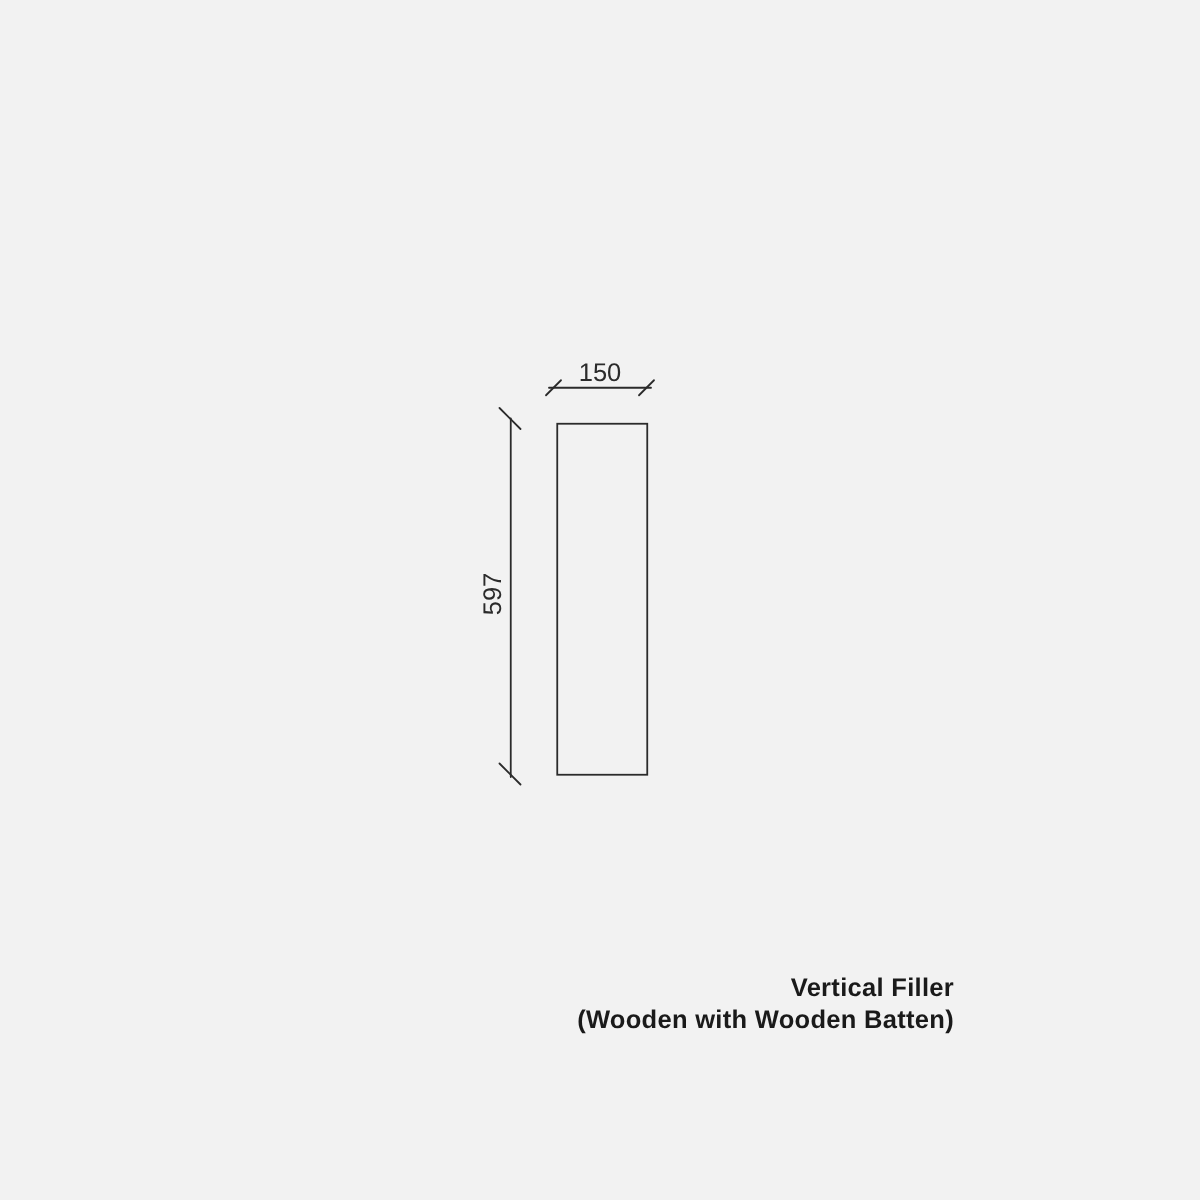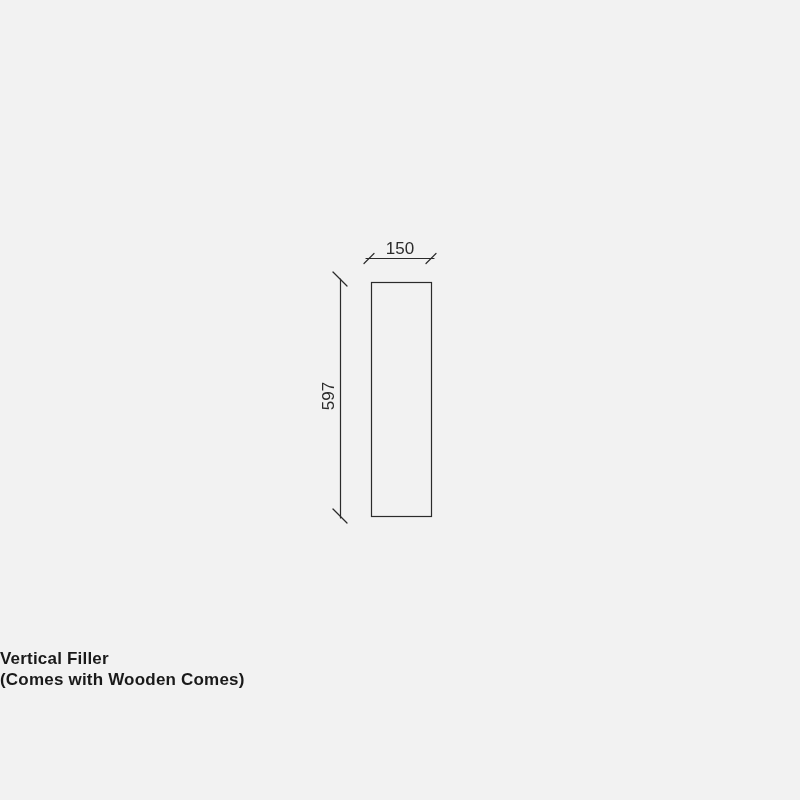--- a/index.html
+++ b/index.html
@@ -25,21 +25,21 @@
   .dim-text {
     font-family: "Liberation Sans", sans-serif;
     font-size: 17px;
     fill: #2b2b2b;
   }
   .caption {
     position: absolute;
     top: 648px;
     left: 0;
     width: 636px;
-    text-align: left;
+    text-align: right;
     color: #1a1a1a;
     font-weight: bold;
     font-size: 17px;
     line-height: 21px;
     letter-spacing: 0.2px;
   }
 </style>
 </head>
 <body>
 
@@ -59,14 +59,14 @@
     </g>
 
     <text class="dim-text" x="400" y="254" text-anchor="middle">150</text>
 
     <text class="dim-text" text-anchor="middle" transform="translate(334,396) rotate(-90)">597</text>
   </svg>
 </div>
 
 <div class="caption">
   <div>Vertical Filler</div>
-  <div>(Comes with Wooden Comes)</div>
+  <div>(Wooden with Wooden Batten)</div>
 </div>
 
 </body></html>

